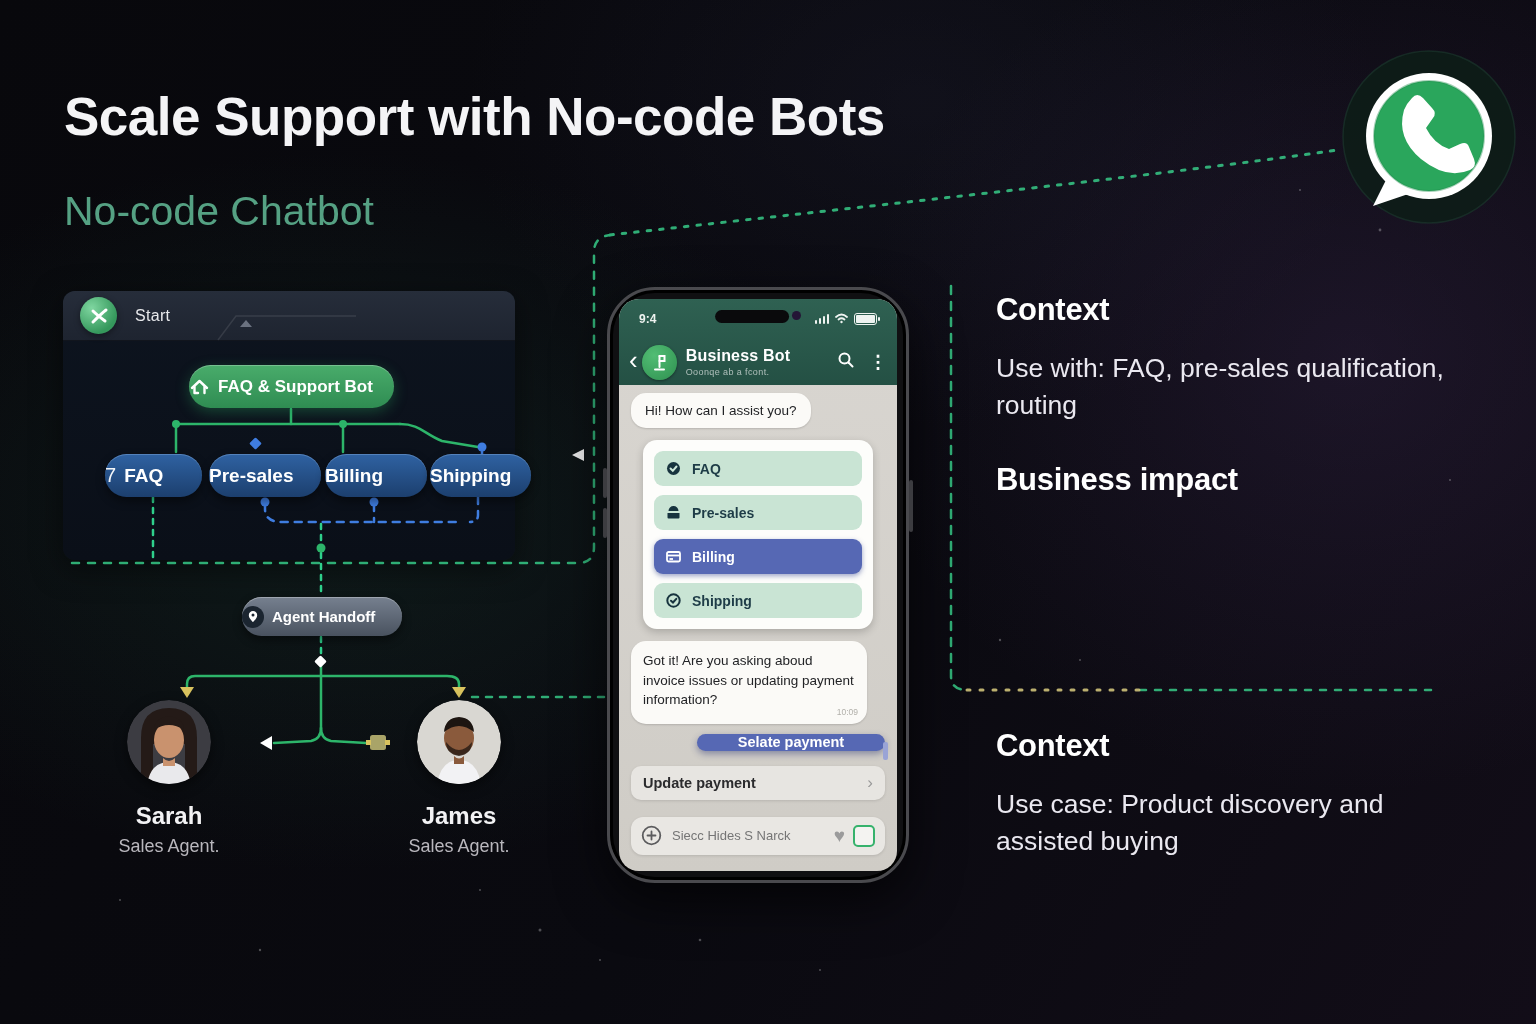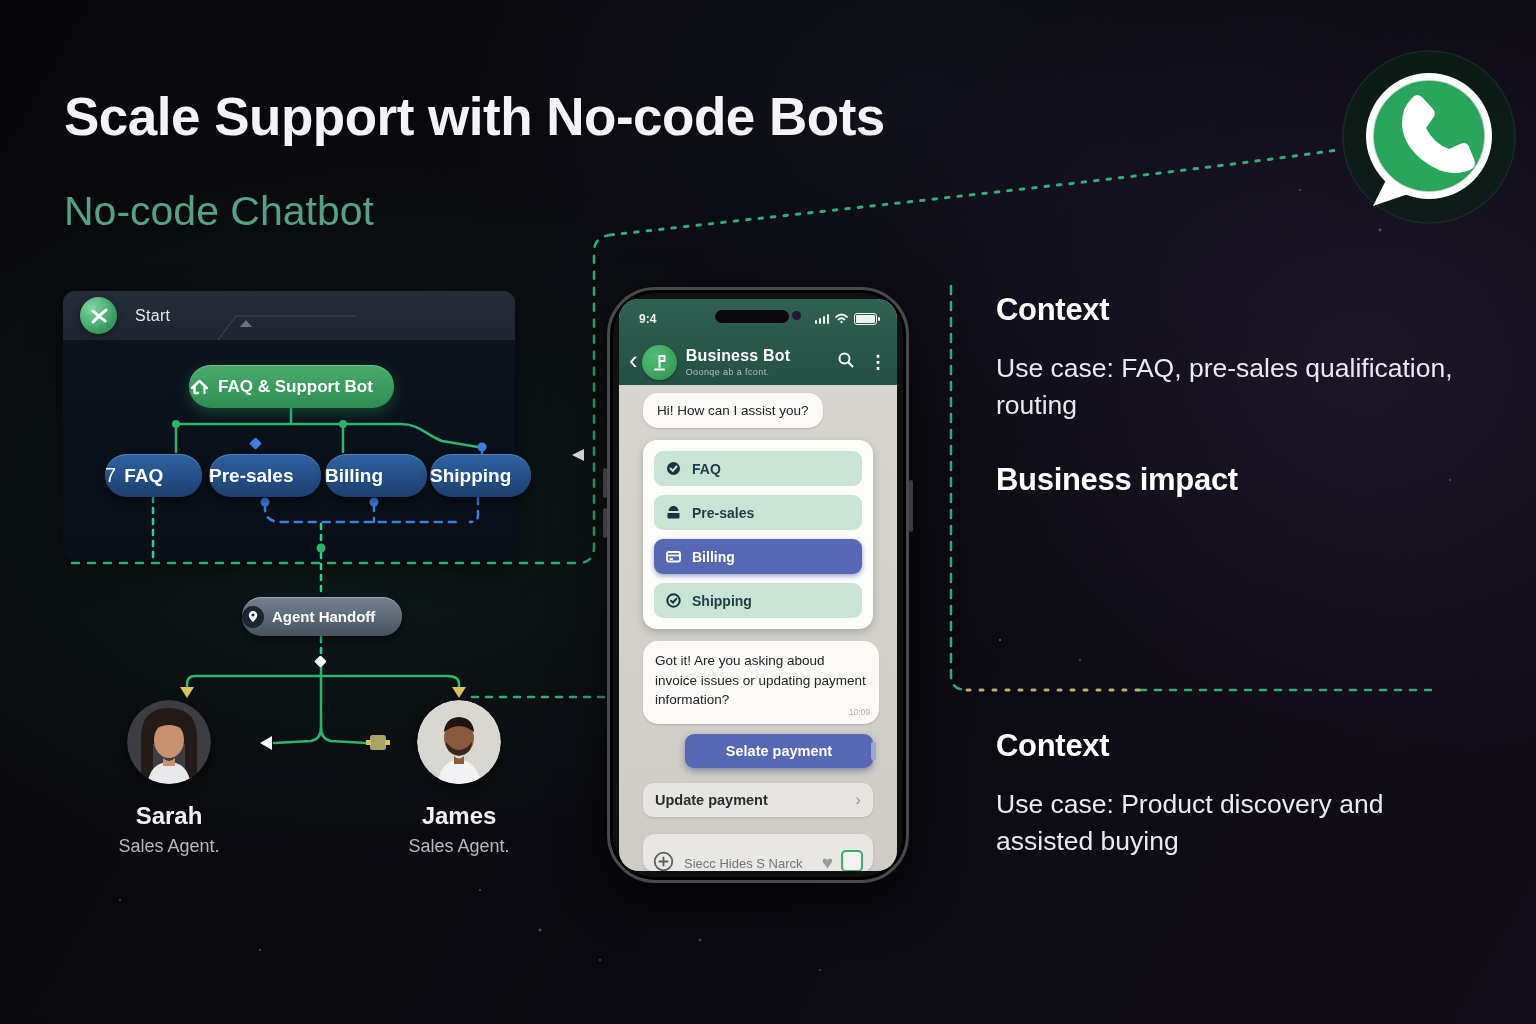--- a/index.html
+++ b/index.html
@@ -61,38 +61,38 @@
   .battery::before{content:"";position:absolute;right:-4px;top:2.5px;width:2px;height:4px;background:#eef3f0;border-radius:1px;}
   .wa-header{height:54px;display:flex;align-items:center;padding:0 10px;}
   .back-chevron{font-size:26px;color:#fff;line-height:1;margin:0 4px 4px 0;}
   .bot-avatar{width:35px;height:35px;border-radius:50%;background:radial-gradient(circle at 35% 30%,#52bd74,#2f9150);
     display:flex;align-items:center;justify-content:center;flex:none;box-shadow:0 1px 3px rgba(0,0,0,.4);}
   .wa-names{margin-left:9px;min-width:0;}
   .wa-title{font-size:16px;font-weight:700;color:#fff;letter-spacing:.2px;}
   .wa-sub{font-size:9px;color:rgba(255,255,255,.62);margin-top:2px;letter-spacing:.4px;}
   .wa-actions{margin-left:auto;display:flex;align-items:center;gap:14px;}
   .kebab{font-size:18px;color:#fff;font-weight:700;}
-  .chat{position:relative;padding:8px 24px 0;}
+  .chat{position:relative;padding:8px 12px 0;}
   .bubble{background:#fbfaf7;border-radius:15px;box-shadow:0 1px 2px rgba(0,0,0,.15);color:#222326;}
   .greeting{display:inline-block;padding:10px 14px;font-size:13.5px;font-weight:500;}
   .menu-card{width:230px;margin:12px auto 0;background:#fdfdfb;border-radius:14px;padding:11px;box-shadow:0 3px 8px rgba(0,0,0,.2);box-sizing:border-box;}
   .menu-row{height:35px;border-radius:9px;margin-bottom:9px;display:flex;align-items:center;gap:10px;padding:0 11px;
     background:var(--mint,#c9e4d4);color:#1e3c47;font-size:14px;font-weight:700;}
   .menu-row:last-child{margin-bottom:0;}
   .menu-row.selected{background:var(--indigo,#5668b4);color:#fff;box-shadow:0 2px 5px rgba(60,75,150,.5);}
   .followup{margin-top:12px;width:236px;padding:10px 12px 14px;font-size:13.5px;font-weight:500;line-height:1.45;position:relative;box-sizing:border-box;}
   .msg-time{position:absolute;right:9px;bottom:5px;font-size:8.5px;color:#b2b0aa;}
-  .cta-btn{display:flex;align-items:center;justify-content:center;margin:10px 0 0 auto;width:188px;height:34px;border-radius:9px;
+  .cta-btn{display:flex;align-items:center;justify-content:center;margin:10px 0 0 auto;width:188px;height:17px;border-radius:9px;
     background:var(--indigo,#5668b4);color:#fff;font-size:14.5px;font-weight:700;box-shadow:0 3px 7px rgba(40,50,110,.45);position:relative;}
   .cta-btn::after{content:"";position:absolute;right:-3px;top:8px;width:5px;height:18px;border-radius:2px;background:#9aa4d6;}
   .secondary-btn{margin-top:15px;height:34px;border-radius:10px;background:#e7e5e1;box-shadow:0 1px 3px rgba(0,0,0,.12);
     display:flex;align-items:center;justify-content:space-between;padding:0 12px;font-size:14.5px;font-weight:700;color:#2b2b2d;}
   .chev-right{color:#9a9a9a;font-size:17px;font-weight:400;}
   .input-bar{margin-top:17px;height:38px;border-radius:12px;background:#e9e7e3;box-shadow:0 1px 3px rgba(0,0,0,.12);
-    display:flex;align-items:flex-end;gap:8px;padding:0 10px;}
+    display:flex;align-items:center;gap:8px;padding:0 10px;}
   .input-bar input{flex:1;min-width:0;border:0;outline:0;background:transparent;font-family:"Liberation Sans",sans-serif;
     font-size:13px;color:#6f6e6a;}
   .heart-glyph{font-size:19px;color:#9b9b9b;line-height:1;}
   .cam-square{width:18px;height:18px;border:2px solid #36b26c;border-radius:5px;background:rgba(255,255,255,.5);flex:none;}
   
   .info-col{position:absolute;left:996px;width:462px;z-index:4;}
   .info-heading{font-size:31px;font-weight:700;color:#fff;letter-spacing:-.3px;}
   .info-body{margin-top:22px;font-size:26.5px;line-height:1.4;color:#eae8f0;font-weight:400;}
   .info-body b{font-weight:700;color:#fff;}
   #sec1{top:292px;} #sec2{top:462px;} #sec3{top:728px;}
@@ -379,21 +379,21 @@
           <input type="text" placeholder="Siecc Hides S Narck" style="">
           <span class="heart-glyph">♥</span>
           <span class="cam-square"></span>
         </div>
       </div>
     </div>
   </div>
 
   <div class="info-col" id="sec1">
     <div class="info-heading">Context</div>
-    <div class="info-body">Use case: FAQ, pre-sales qualification, routing</div>
+    <div class="info-body">Use with: FAQ, pre-sales qualification, routing</div>
   </div>
   <div class="info-col" id="sec2">
     <div class="info-heading">Business impact</div>
   </div>
   <div class="info-col" id="sec3">
     <div class="info-heading">Context</div>
     <div class="info-body">Use case: Product discovery and assisted buying</div>
   </div>
 
 </div>

